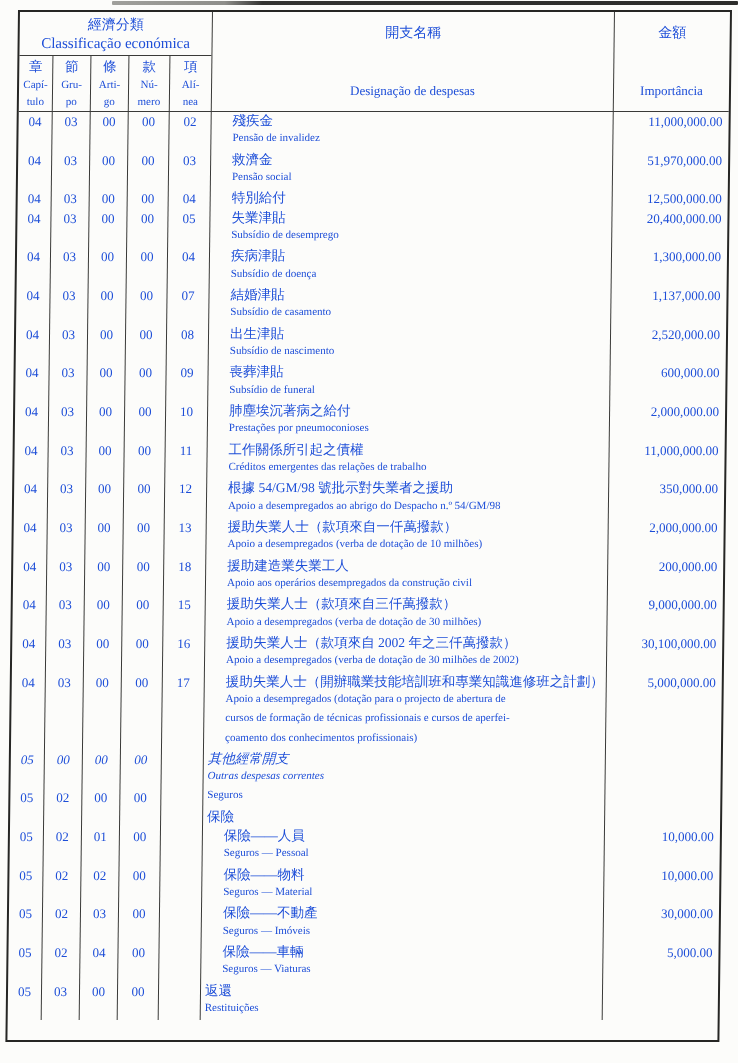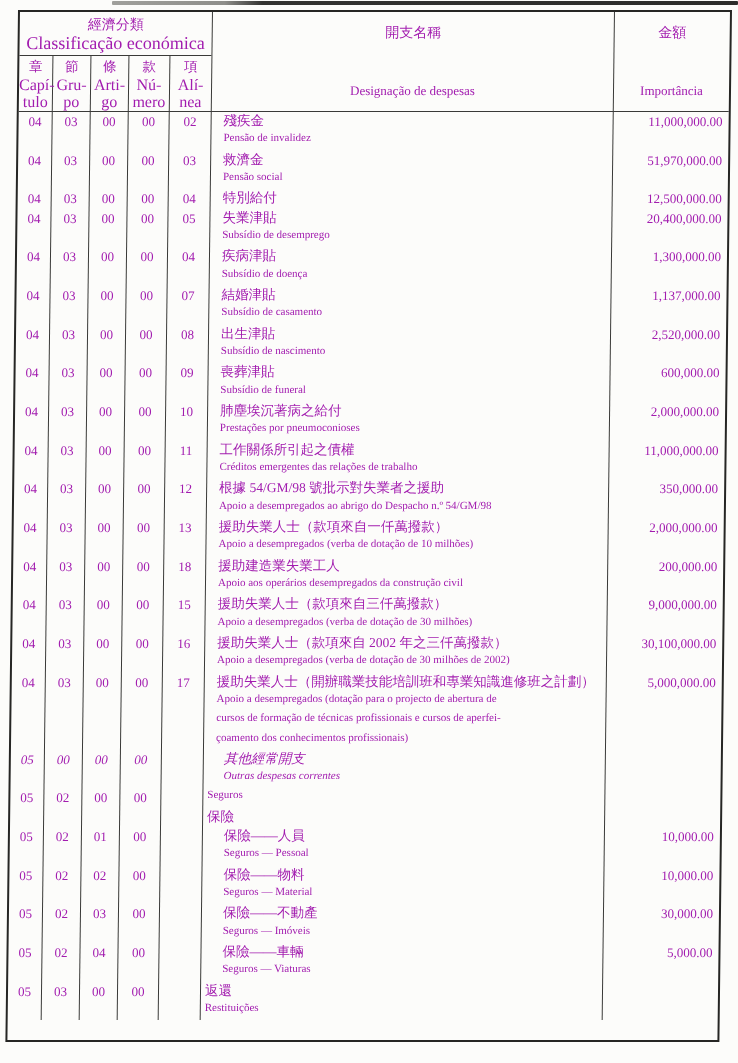--- a/index.html
+++ b/index.html
@@ -4,21 +4,21 @@
 <style>
   * { margin: 0; padding: 0; box-sizing: border-box; }
   html, body { background: #e8e8e4; }
   .page {
     position: relative;
     width: 738px;
     height: 1063px;
     background: #fcfcfa;
     overflow: hidden;
     font-family: "Liberation Serif", "DejaVu Serif", serif;
-    color: #a21caf;
+    color: #1d4ed8;
   }
   
   .scan-bar {
     position: absolute;
     top: 1px; left: 112px;
     width: 626px; height: 4px;
     background: linear-gradient(90deg, #a0a09c 0%, #8e8e8a 18%, #333331 24%, #2c2c2a 100%);
     border-radius: 1px;
   }
   .budget-table {
@@ -29,46 +29,46 @@
     background: #fcfcfa;
     display: flex; flex-direction: column;
     transform: skewX(-0.7deg);
     transform-origin: top left;
   }
   
   .thead { height: 100px; border-bottom: 1px solid #3a3a38; display: flex; flex: none; }
   .h-class { width: 193px; border-right: 1px solid #3a3a38; display: flex; flex-direction: column; flex: none; }
   .h-class-top { height: 44px; border-bottom: 1px solid #3a3a38; text-align: center; padding-top: 3px; }
   .h-class-top .zh-h { font-size: 14px; line-height: 19px; }
-  .h-class-top .pt-h { font-size: 18px; line-height: 19px; }
+  .h-class-top .pt-h { font-size: 15px; line-height: 19px; }
   .h-class-cols { flex: 1; display: flex; }
   .hcol { border-right: 1px solid #3a3a38; text-align: center; padding-top: 2px; }
   .hcol:last-child { border-right: none; }
   .hcol-0 { width: 34px; } .hcol-1 { width: 38px; } .hcol-2 { width: 38px; }
   .hcol-3 { width: 41px; } .hcol-4 { width: 41px; }
   .hcol .zh-h { font-size: 13.5px; line-height: 17.5px; }
-  .hcol .pt-h { font-size: 16px;   line-height: 17px; }
+  .hcol .pt-h { font-size: 11px;   line-height: 17px; }
   .h-desig { width: 402px; border-right: 1px solid #3a3a38; display: flex; flex-direction: column; justify-content: center; text-align: center; flex: none; }
   .h-amount { width: 115px; display: flex; flex-direction: column; justify-content: center; text-align: center; flex: none; }
   .h-desig .zh-h, .h-amount .zh-h { font-size: 14px; line-height: 21px; }
   .h-desig .pt-h, .h-amount .pt-h { font-size: 13px; line-height: 21px; margin-top: 37px; }
   
   .tbody { flex: 1; overflow: hidden; }
   .row { display: flex; align-items: stretch; }
   .c { border-right: 1px solid #3a3a38; flex: none; }
   .code { text-align: center; font-size: 13px; line-height: 19.33px; }
   .code-0 { width: 34px; } .code-1 { width: 38px; } .code-2 { width: 38px; }
   .code-3 { width: 41px; } .code-4 { width: 42px; }
   .desig { width: 402px; overflow: hidden; }
   .amount { width: 115px; border-right: none; text-align: right; padding-right: 6px; font-size: 13px; line-height: 19.33px; }
   .line { height: 19.33px; white-space: nowrap; }
   .line.zh { font-size: 13.5px; }
   .line.pt { font-size: 11px; }
-  .row.level-alinea  .desig { padding-left: 12px; }
-  .row.level-chapter .desig { padding-left: 20px; }
+  .row.level-alinea  .desig { padding-left: 21px; }
+  .row.level-chapter .desig { padding-left: 4px; }
   .row.level-group   .desig { padding-left: 4px; }
   .row.level-article .desig { padding-left: 21px; }
   .row.italic { font-style: italic; }
 </style>
 </head>
 <body>
 
 <div class="page">
   <div class="scan-bar"></div>
 

